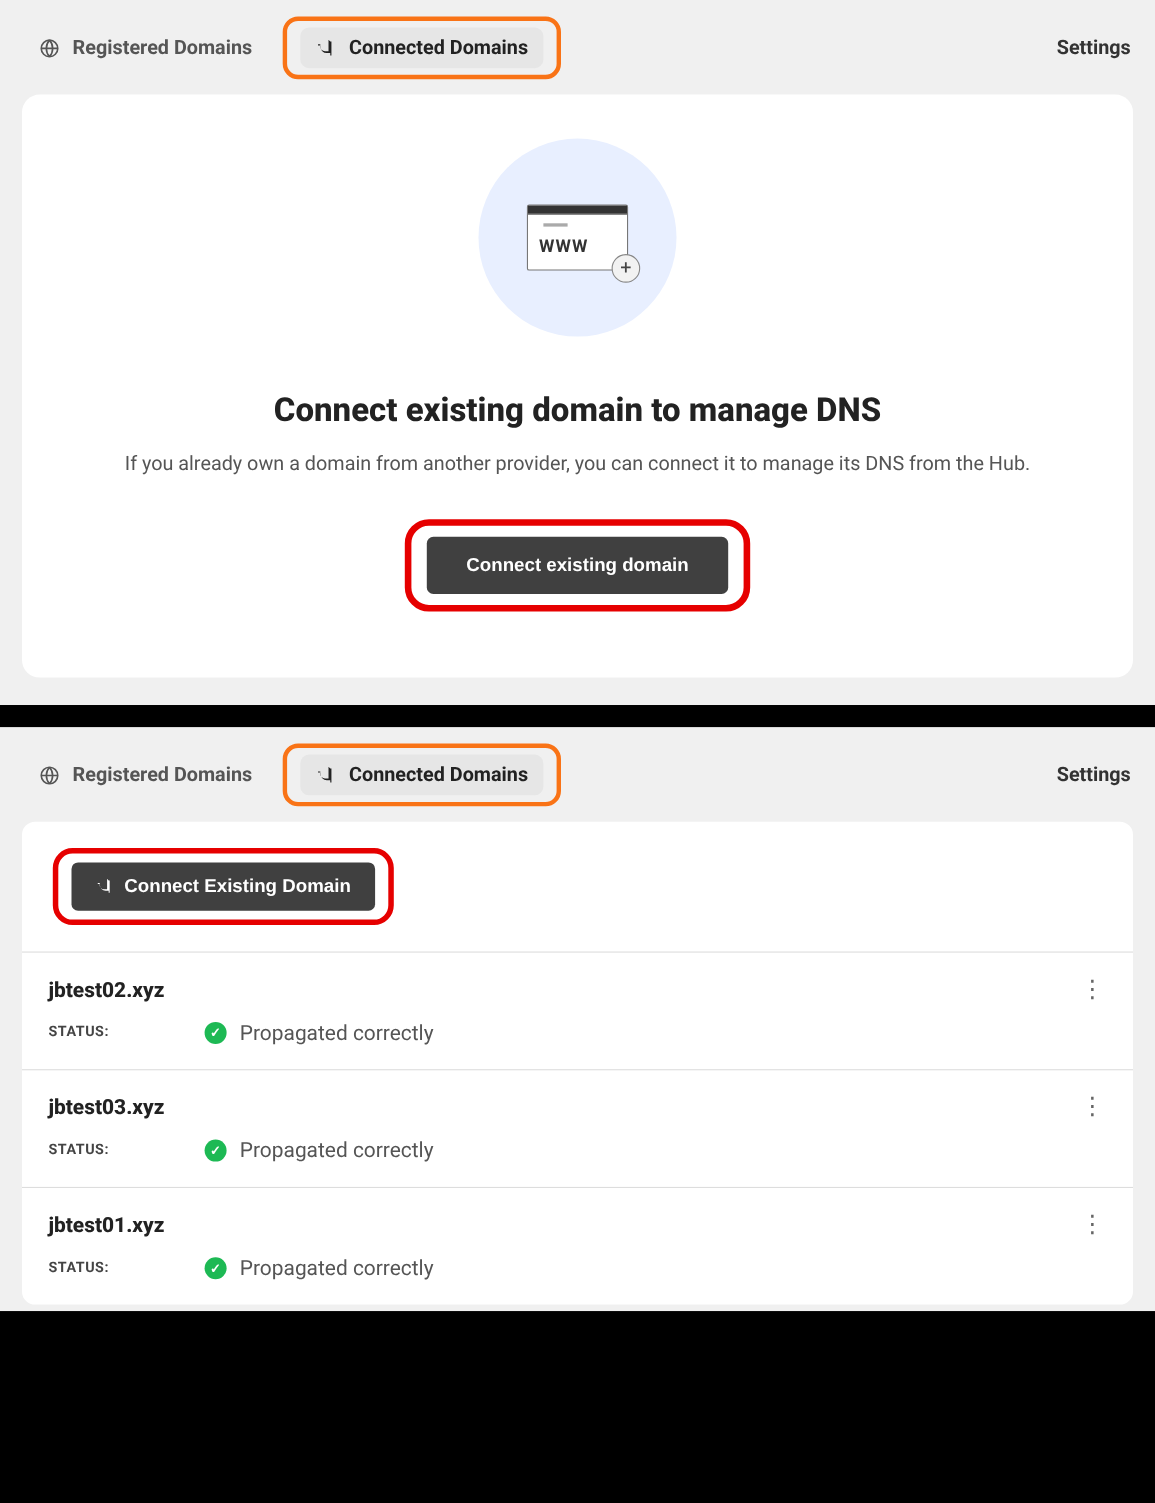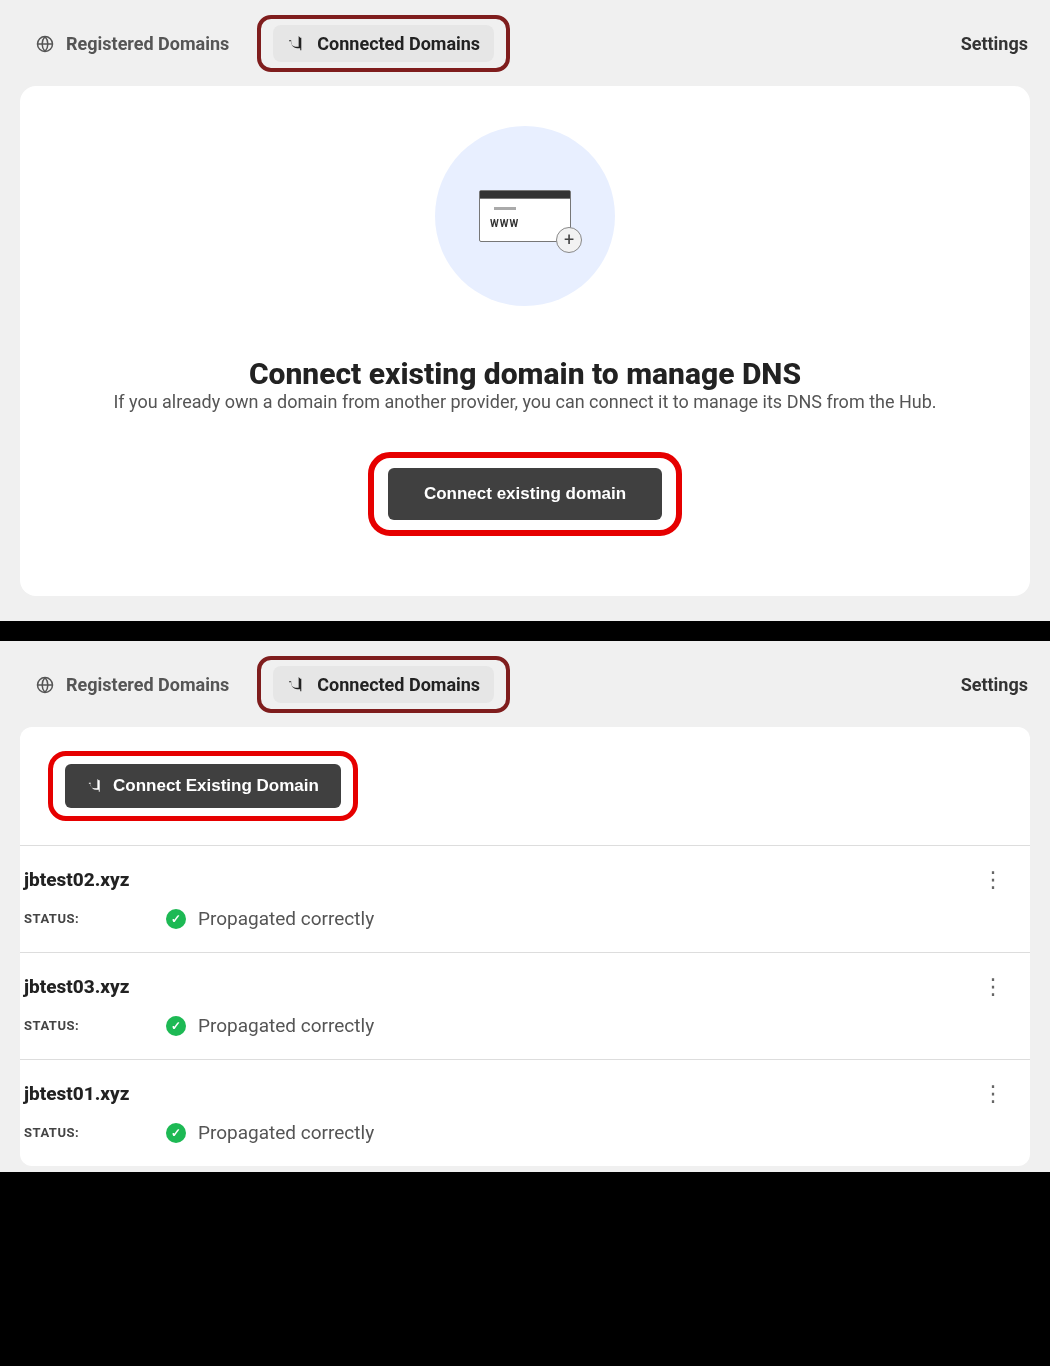--- a/index.html
+++ b/index.html
@@ -32,21 +32,21 @@
     font-size: 18px;
     color: #555;
     padding: 10px 14px;
     border-radius: 8px;
   }
   .tab.active {
     background: #e6e6e6;
     color: #222;
   }
   .annot-blue {
-    border: 4px solid #7f1d1d;
+    border: 4px solid #f97316;
     border-radius: 14px;
     padding: 6px 12px;
   }
   .settings-link {
     font-weight: 700;
     font-size: 18px;
     color: #333;
     margin-left: 43px;
   }
   .card {
@@ -82,21 +82,21 @@
     text-align: left;
   }
   .illus-line {
     height: 3px;
     width: 22px;
     background: #aaa;
     margin-bottom: 8px;
     margin-left: 4px;
   }
   .illus-www {
-    font-size: 10px;
+    font-size: 16px;
     font-weight: 700;
     color: #333;
     letter-spacing: 1px;
   }
   .illus-plus {
     position: absolute;
     right: -12px;
     bottom: -12px;
     width: 26px;
     height: 26px;
@@ -107,20 +107,21 @@
     align-items: center;
     justify-content: center;
     font-size: 18px;
     color: #444;
     line-height: 1;
   }
   .hero-title {
     font-size: 30px;
     font-weight: 800;
     color: #222;
+    margin-bottom: 20px;
   }
   .hero-sub {
     font-size: 18px;
     color: #555;
     margin-bottom: 40px;
   }
   .annot-red {
     border: 6px solid #e60000;
     border-radius: 22px;
     display: inline-block;
@@ -168,21 +169,21 @@
     color: #777;
     width: 300px;
   }
   .annot-red-2 {
     border: 5px solid #e60000;
     border-radius: 18px;
     padding: 8px 12px;
   }
   .domain-row {
     border-top: 1px solid #ddd;
-    padding: 22px 28px 22px 4px;
+    padding: 22px 28px 22px 24px;
     text-align: left;
   }
   .domain-head {
     display: flex;
     justify-content: space-between;
     align-items: center;
     margin-bottom: 16px;
   }
   .domain-name {
     font-weight: 800;

